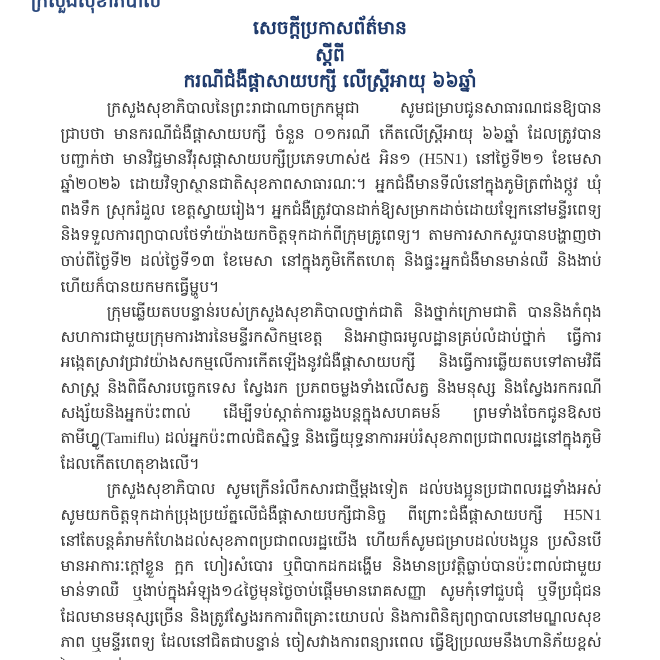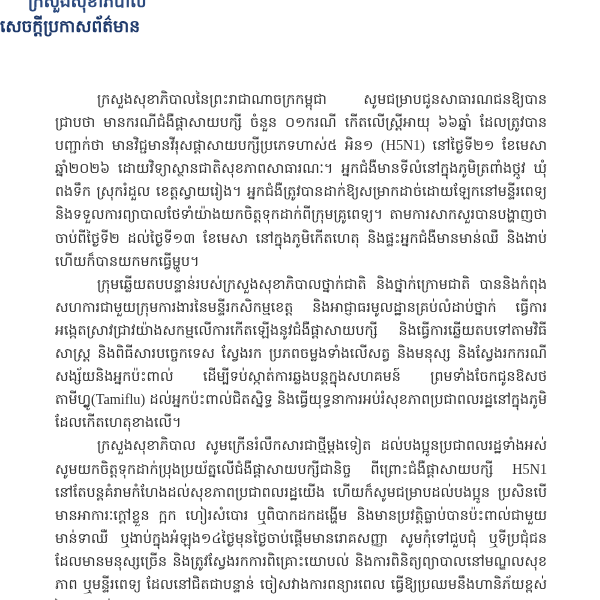--- a/index.html
+++ b/index.html
@@ -31,21 +31,21 @@
       font-weight: bold;
       color: #2c4a7e;
       line-height: 22px;
       white-space: nowrap;
     }
     .title-block {
       position: absolute;
       left: 0;
       top: 14px;
       width: 600px;
-      text-align: left;
+      text-align: center;
       color: #1f3a6b;
       font-weight: bold;
     }
     .title-line {
       font-size: 17px;
       line-height: 24px;
       margin: 0;
       white-space: nowrap;
     }
     .body-text {
@@ -66,20 +66,22 @@
   </style>
 </head>
 <body>
 
 <div class="page">
 
   <div class="ministry-header">ក្រសួងសុខាភិបាល</div>
 
   <div class="title-block">
     <p class="title-line">សេចក្ដីប្រកាសព័ត៌មាន</p>
+    <p class="title-line">ស្ដីពី</p>
+    <p class="title-line">ករណីជំងឺផ្ដាសាយបក្សី លើស្ត្រីអាយុ ៦៦ឆ្នាំ</p>
   </div>
 
   <div class="body-text">
     <p class="para">
       <span>ក្រសួងសុខាភិបាលនៃព្រះរាជាណាចក្រកម្ពុជា សូមជម្រាបជូនសាធារណជនឱ្យបានជ្រាបថា មានករណីជំងឺផ្ដាសាយបក្សី ចំនួន ០១ករណី កើតលើស្ត្រីអាយុ ៦៦ឆ្នាំ ដែលត្រូវបានបញ្ជាក់ថា មានវិជ្ជមានវីរុសផ្ដាសាយបក្សីប្រភេទហាស់៥ អិន១ (H5N1) នៅថ្ងៃទី២១ ខែមេសា ឆ្នាំ២០២៦ ដោយវិទ្យាស្ថានជាតិសុខភាពសាធារណៈ។ អ្នកជំងឺមានទីលំនៅក្នុងភូមិត្រពាំងថ្កូវ ឃុំពងទឹក ស្រុករំដួល ខេត្តស្វាយរៀង។ អ្នកជំងឺត្រូវបានដាក់ឱ្យសម្រាកដាច់ដោយឡែកនៅមន្ទីរពេទ្យ និងទទួលការព្យាបាលថែទាំយ៉ាងយកចិត្តទុកដាក់ពីក្រុមគ្រូពេទ្យ។ តាមការសាកសួរបានបង្ហាញថា ចាប់ពីថ្ងៃទី២ ដល់ថ្ងៃទី១៣ ខែមេសា នៅក្នុងភូមិកើតហេតុ និងផ្ទះអ្នកជំងឺមានមាន់ឈឺ និងងាប់ ហើយក៏បានយកមកធ្វើម្ហូប។</span>
     </p>
     <p class="para">
       <span>ក្រុមឆ្លើយតបបន្ទាន់របស់ក្រសួងសុខាភិបាលថ្នាក់ជាតិ និងថ្នាក់ក្រោមជាតិ បាននិងកំពុងសហការជាមួយក្រុមការងារនៃមន្ទីរកសិកម្មខេត្ត និងអាជ្ញាធរមូលដ្ឋានគ្រប់លំដាប់ថ្នាក់ ធ្វើការអង្កេតស្រាវជ្រាវយ៉ាងសកម្មលើការកើតឡើងនូវជំងឺផ្ដាសាយបក្សី និងធ្វើការឆ្លើយតបទៅតាមវិធីសាស្ត្រ និងពិធីសារបច្ចេកទេស ស្វែងរក ប្រភពចម្លងទាំងលើសត្វ និងមនុស្ស និងស្វែងរកករណីសង្ស័យនិងអ្នកប៉ះពាល់ ដើម្បីទប់ស្កាត់ការឆ្លងបន្តក្នុងសហគមន៍ ព្រមទាំងចែកជូនឱសថតាមីហ្វ្លូ(Tamiflu) ដល់អ្នកប៉ះពាល់ជិតស្និទ្ធ និងធ្វើយុទ្ធនាការអប់រំសុខភាពប្រជាពលរដ្ឋនៅក្នុងភូមិដែលកើតហេតុខាងលើ។</span>
     </p>
     <p class="para">

